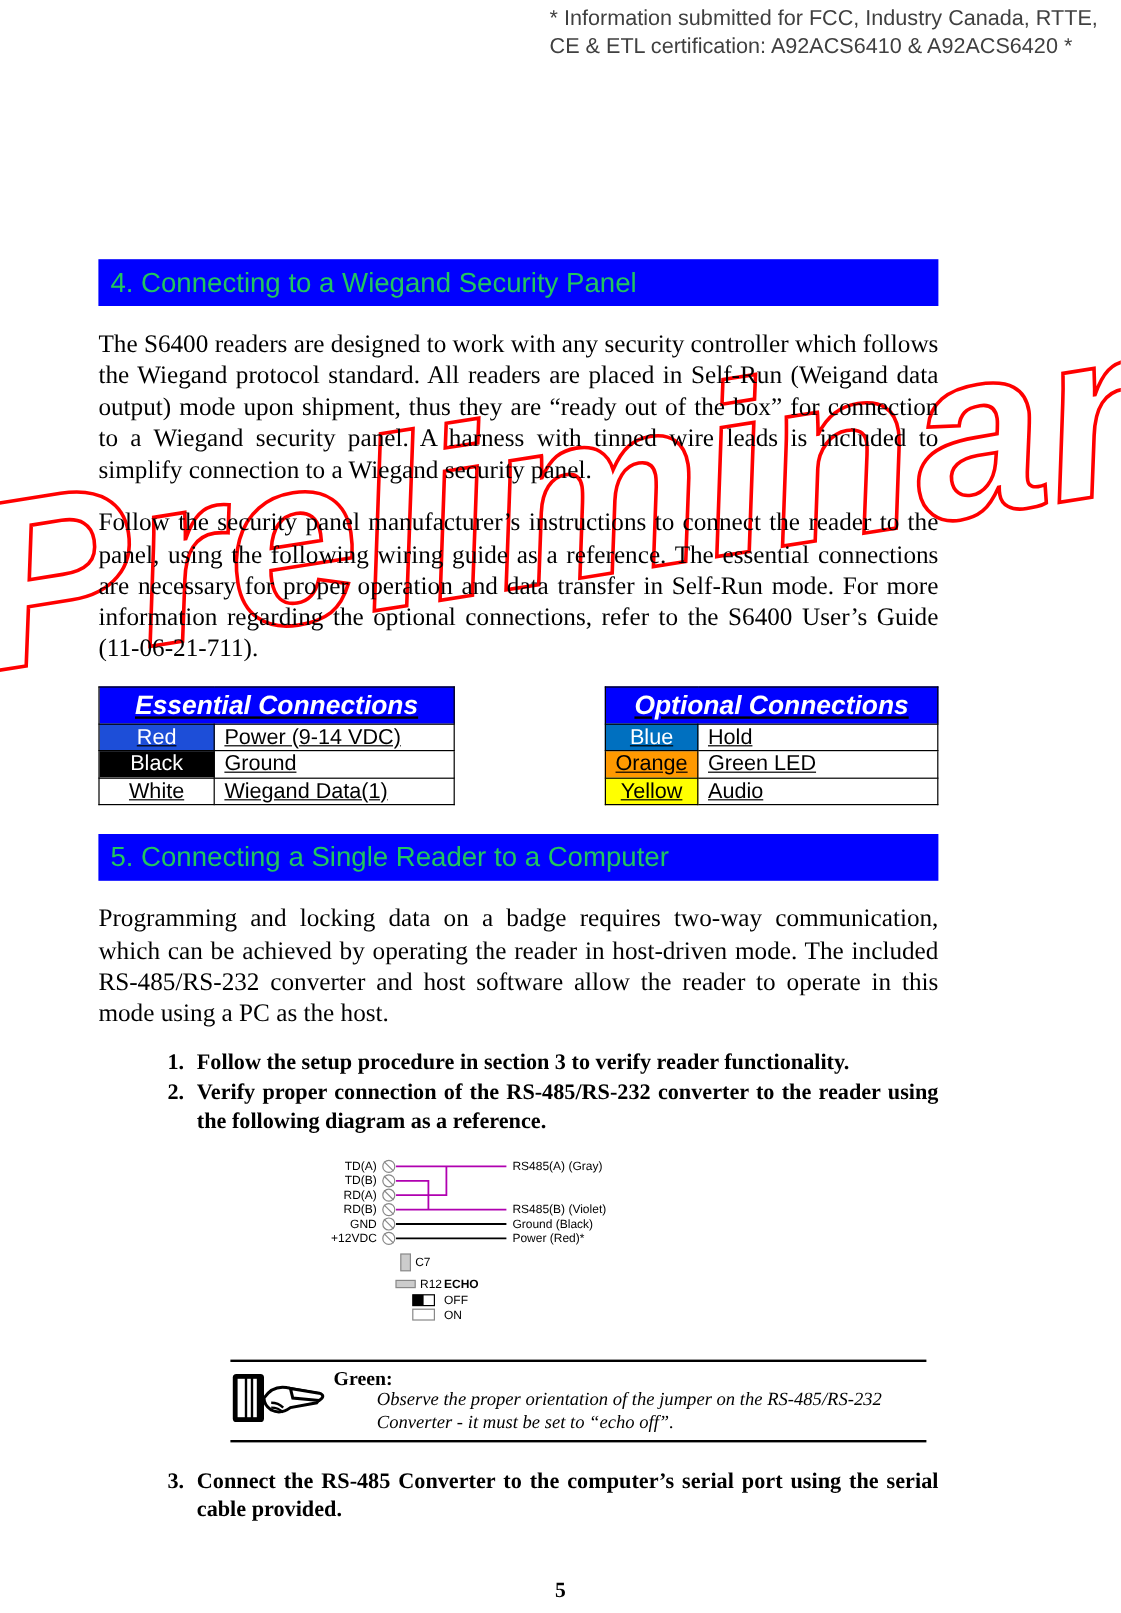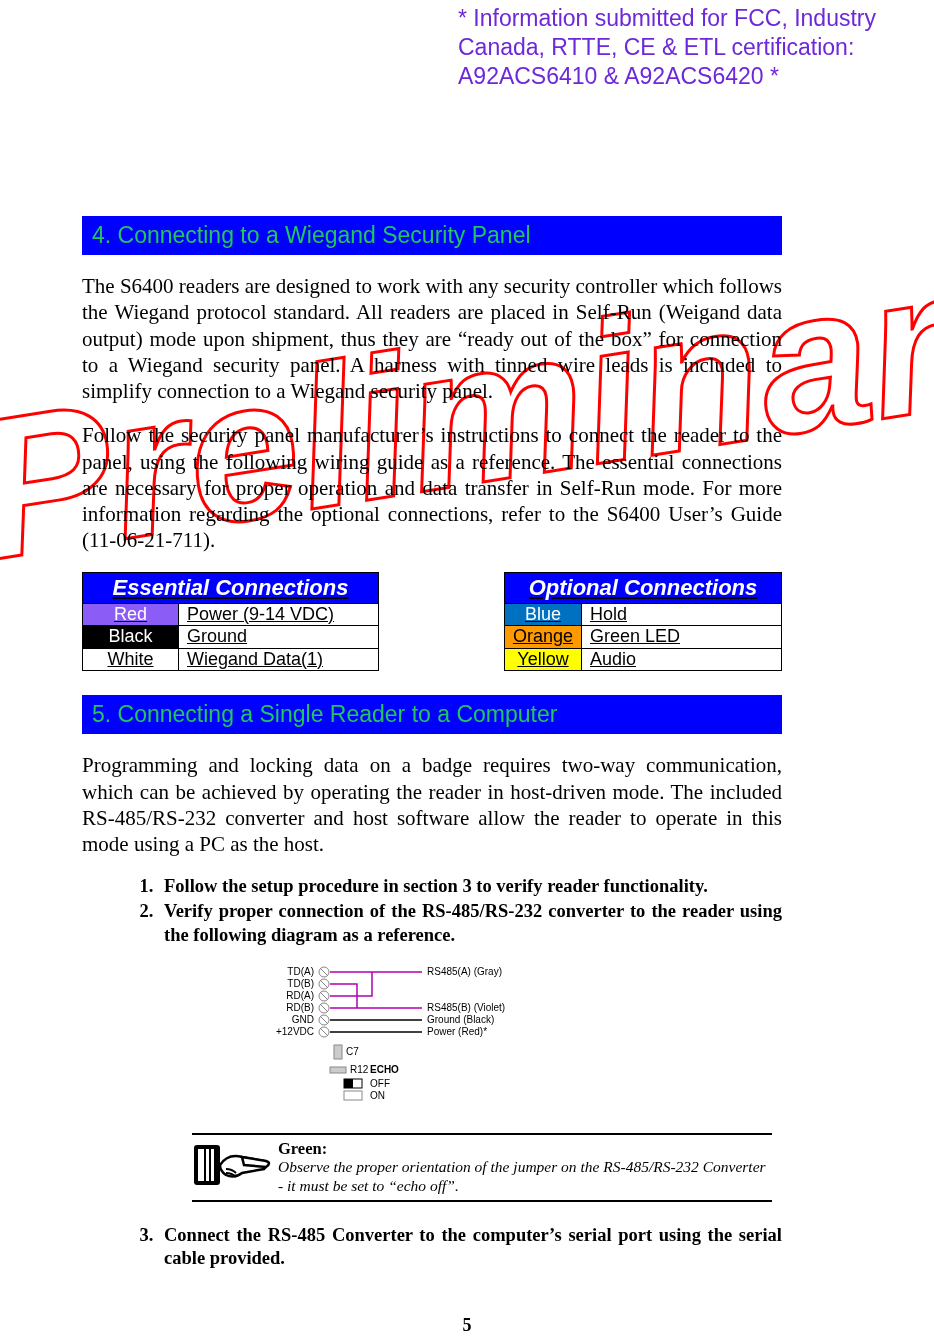--- a/index.html
+++ b/index.html
@@ -9,23 +9,23 @@
     height: 1344px;
     position: relative;
     font-family: "Times New Roman", Times, serif;
     color: #000;
   }
   .cert-note {
     position: absolute;
     top: 4px;
     left: 458px;
     width: 460px;
-    color: #6d28d9;
+    color: #404040;
     font-family: Arial, Helvetica, sans-serif;
-    font-size: 23px;
+    font-size: 18px;
     line-height: 1.25;
   }
   .content {
     position: absolute;
     top: 216px;
     left: 82px;
     width: 700px;
     z-index: 2;
   }
   .section-header {
@@ -63,21 +63,21 @@
     font-size: 22px;
     text-align: center;
     padding: 2px 8px;
     border: 1px solid #000;
   }
   .conn-table td {
     border: 1px solid #000;
     padding: 0px 8px;
     line-height: 1.2;
   }
-  .c-red    { background:#8b5cf6; color:#fff; text-align:center; }
+  .c-red    { background:#1d4ed8; color:#fff; text-align:center; }
   .c-black  { background:#000000; color:#fff; text-align:center; }
   .c-green  { background:#00b050; color:#fff; text-align:center; }
   .c-white  { background:#ffffff; color:#000; text-align:center; }
   .c-blue   { background:#0070c0; color:#fff; text-align:center; }
   .c-orange { background:#ff9900; color:#000; text-align:center; }
   .c-brown  { background:#7a3f00; color:#fff; text-align:center; }
   .c-yellow { background:#ffff00; color:#000; text-align:center; }
   .col-color-a { width: 96px; }
   .col-desc-a  { width: 200px; }
   .col-color-b { width: 66px; }
@@ -101,21 +101,21 @@
     border-top: 2.5px solid #000;
     border-bottom: 2.5px solid #000;
     padding: 4px 0;
     display: flex;
     align-items: flex-start;
     margin-bottom: 22px;
   }
   .note-icon { width: 86px; flex-shrink:0; }
   .note-text { font-size: 15.5px; line-height:1.2; }
   .note-title { font-weight: bold; font-size: 16.5px; }
-  .note-body { font-style: italic; }
+  .note-body { font-style: italic; margin-left: 36px; }
   .page-num {
     position: absolute;
     bottom: 8px;
     left: 0;
     width: 934px;
     text-align: center;
     font-weight: bold;
     font-size: 18px;
   }
   .watermark {

